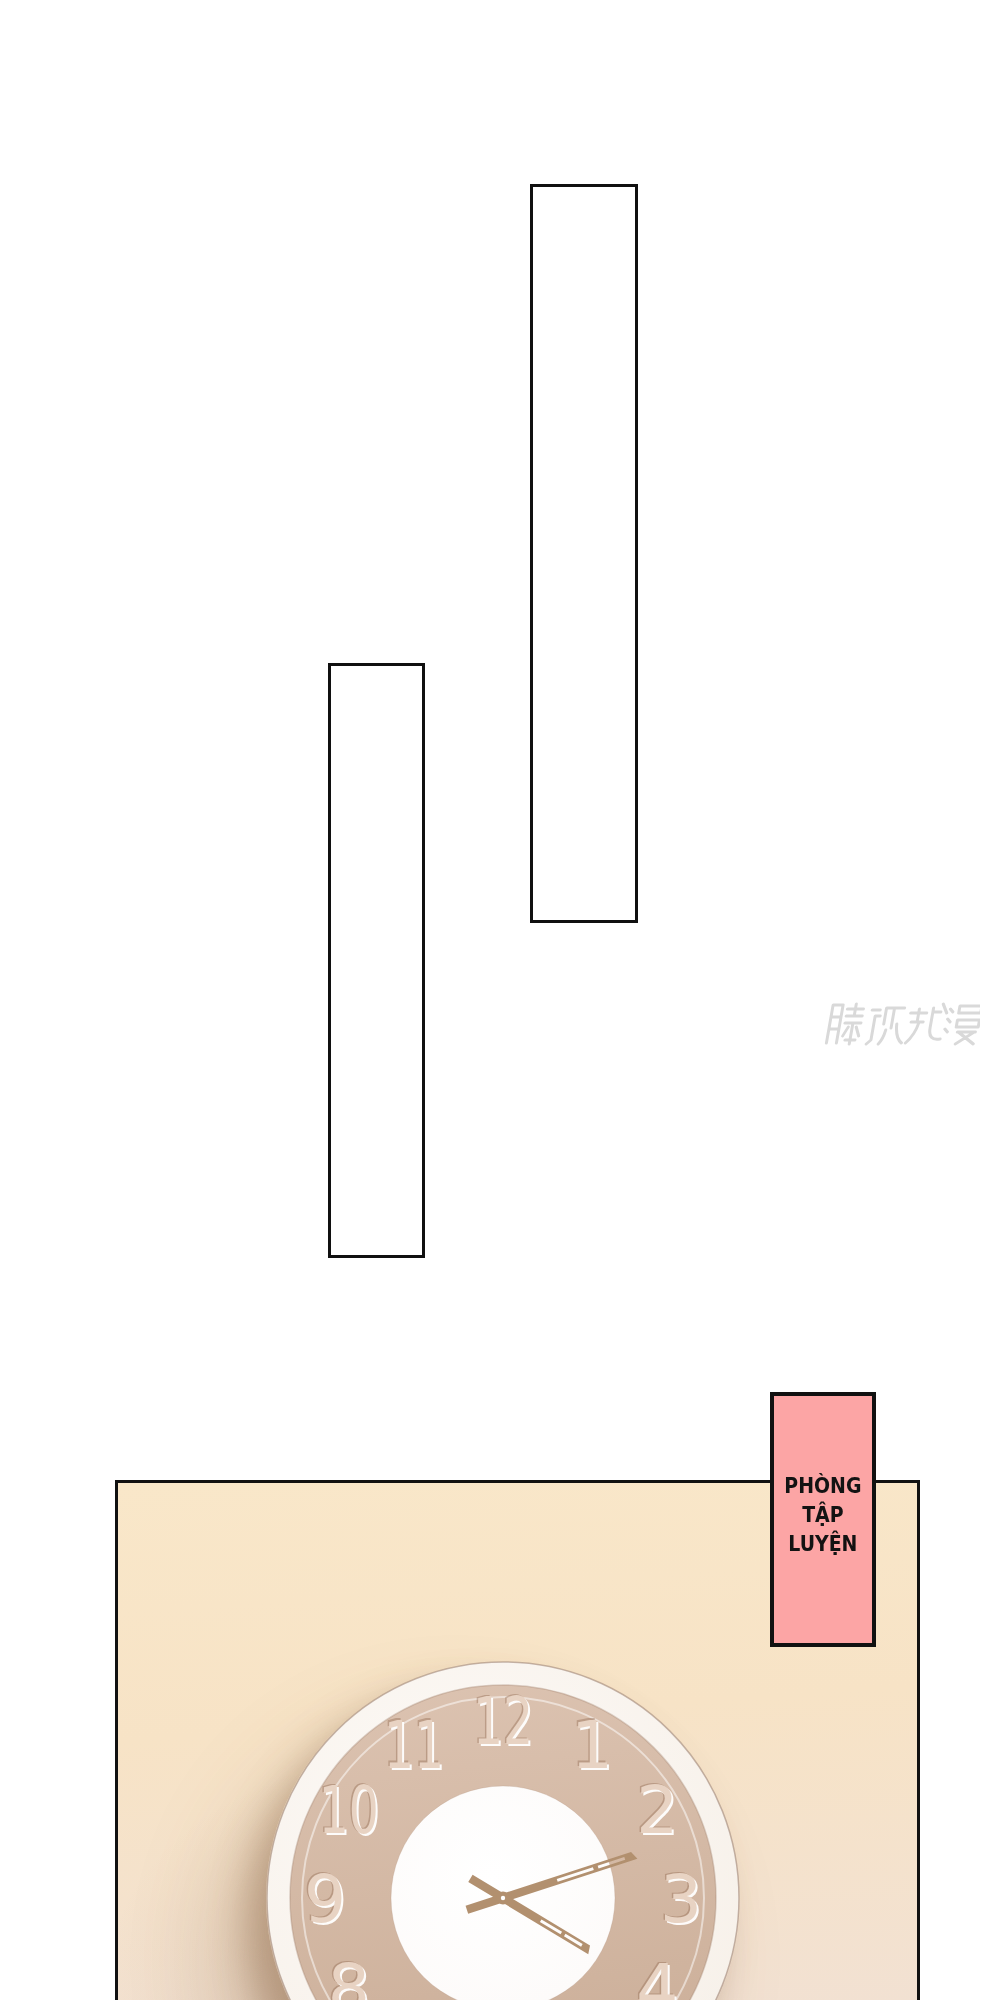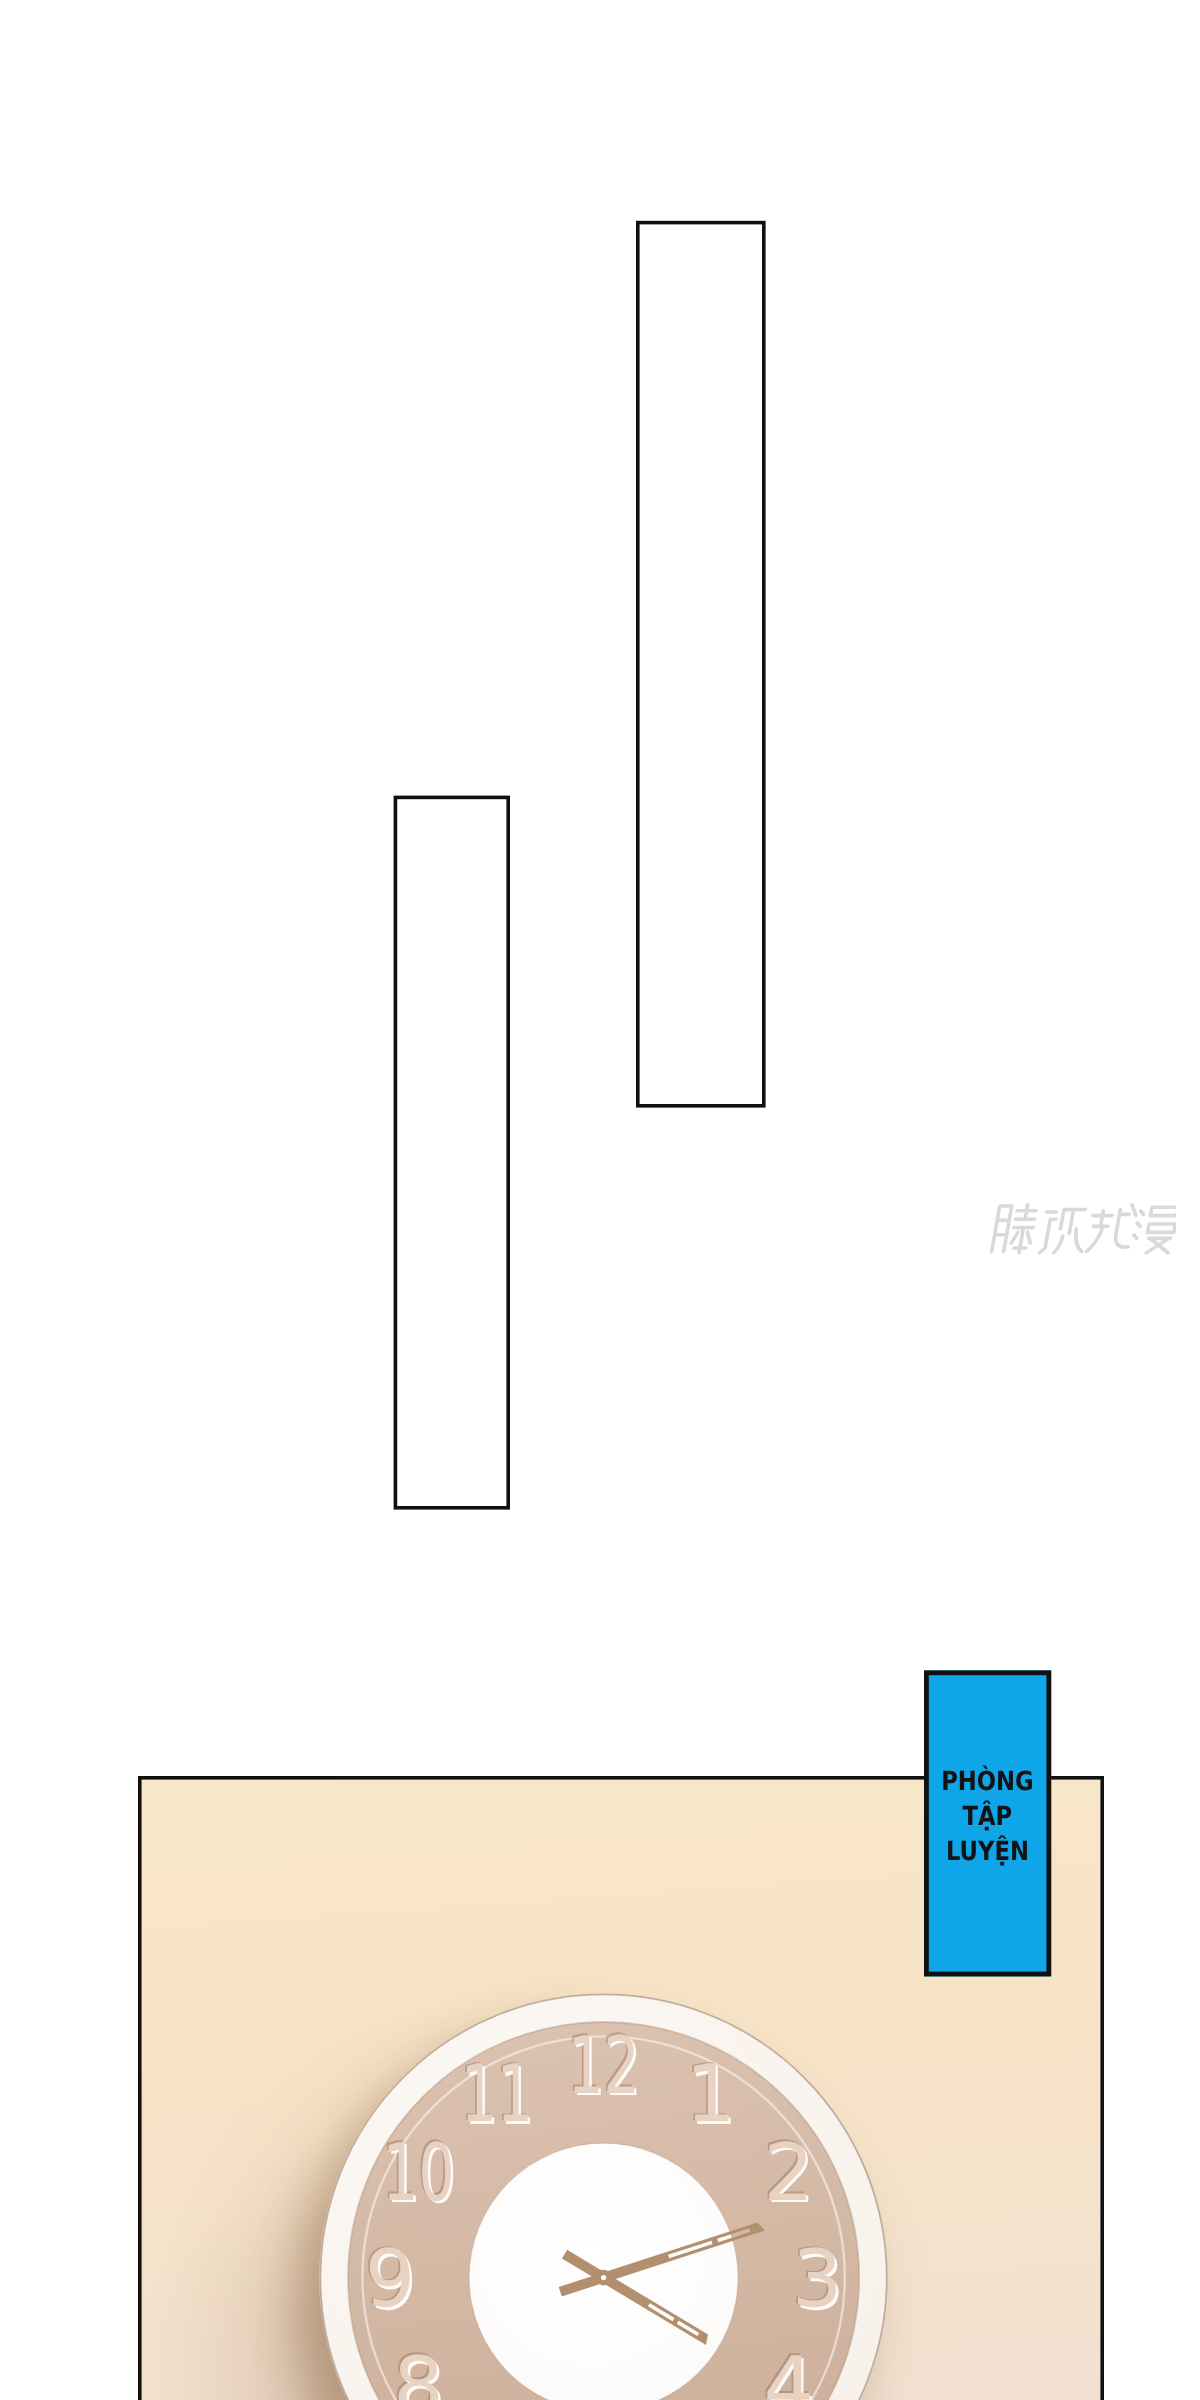--- a/index.html
+++ b/index.html
@@ -42,21 +42,21 @@
   }
   .clock svg{display:block;}
   .clock-numerals text{
     font-family:"DejaVu Sans", sans-serif;
     font-size:66px;font-weight:400;
   }
 
   
   .sign{
     position:absolute;left:770px;top:1392px;width:106px;height:255px;
-    background:#0ea5e9;border:4px solid #111111;
+    background:#fca5a5;border:4px solid #111111;
     display:flex;align-items:center;justify-content:center;z-index:5;
   }
   .sign-lines{
     text-align:center;
     font-family:"DejaVu Sans", "Liberation Sans", sans-serif;
     font-weight:bold;font-size:22px;line-height:29px;color:#131313;
     transform:scaleX(0.86) translateY(-5px);
     white-space:nowrap;
   }
 </style>

